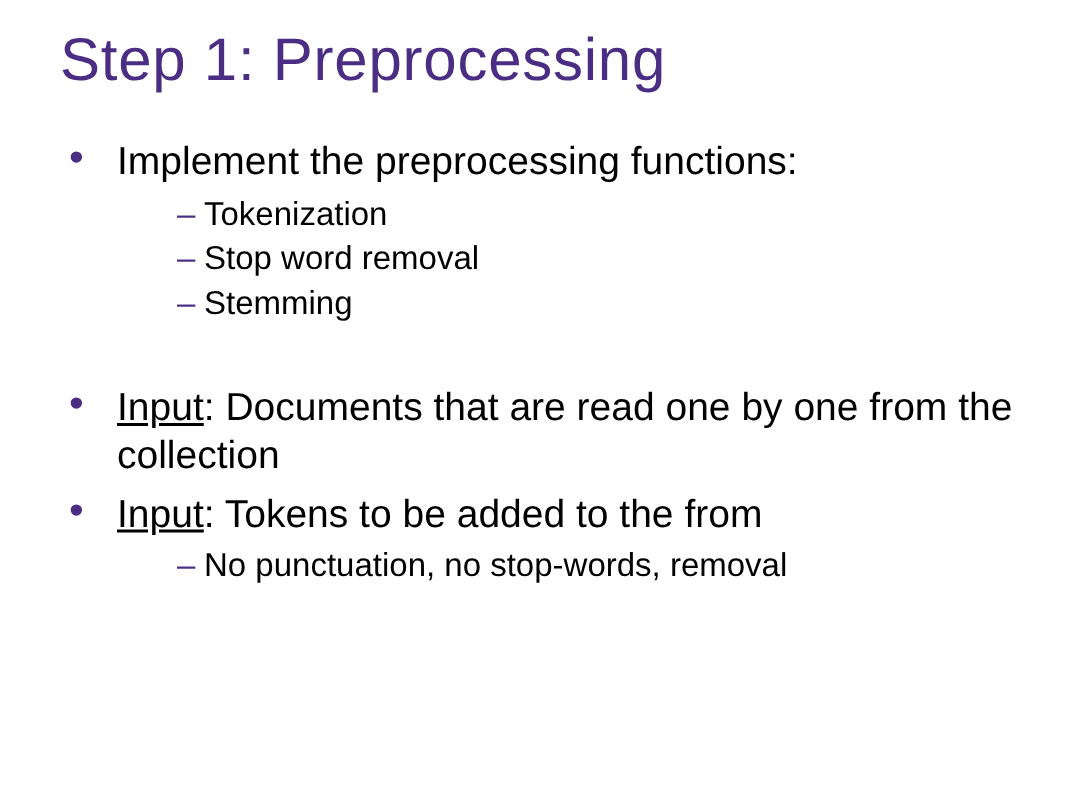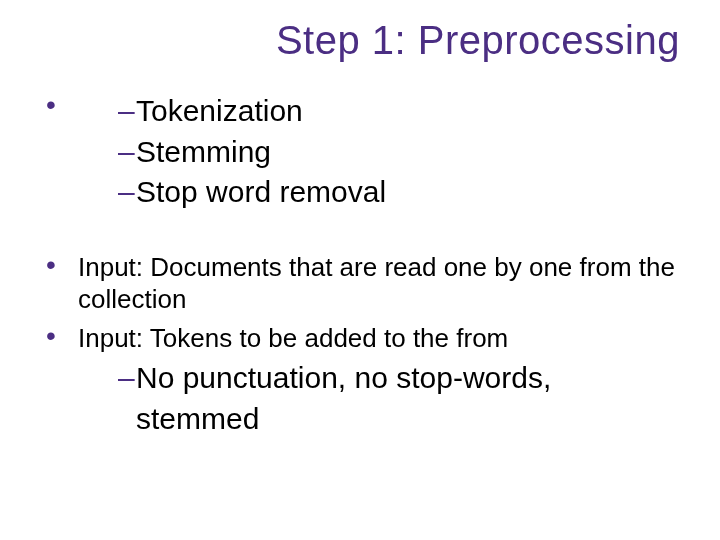--- a/index.html
+++ b/index.html
@@ -12,21 +12,21 @@
     color: #000;
     overflow: hidden;
   }
   .slide {
     box-sizing: border-box;
     width: 720px;
     height: 540px;
     padding: 18px 40px 20px 40px;
   }
   .title {
-    text-align: right;
+    text-align: left;
     font-size: 40px;
     color: #4b2e83; 
     margin: 0 0 28px 0;
     font-weight: normal;
     letter-spacing: 0.5px;
   }
   ul.top {
     list-style: none;
     margin: 0;
     padding: 0 0 0 4px;
@@ -48,62 +48,63 @@
     font-family: Arial, sans-serif;
   }
   ul.sub {
     list-style: none;
     margin: 4px 0 10px 0;
     padding: 0 0 0 40px;
   }
   ul.sub > li {
     position: relative;
     padding-left: 18px;
-    font-size: 30px;
+    font-size: 22px;
     line-height: 1.35;
   }
   ul.sub > li::before {
     content: "–";
     position: absolute;
     left: 0;
     top: 0;
     color: #4b2e83;
     font-family: Arial, sans-serif;
   }
   .gap {
     height: 22px;
   }
-  .u { }
+  .u { text-decoration: underline; }
 </style>
 </head>
 <body>
 
 <div class="slide">
   <h1 class="title">Step 1: Preprocessing</h1>
 
   <ul class="top">
 
     <li>
+      <span>Implement the preprocessing functions:</span>
       <ul class="sub">
         <li>Tokenization</li>
+        <li>Stop word removal</li>
         <li>Stemming</li>
-        <li>Stop word removal</li>
       </ul>
     </li>
 
     <li class="gap" style="padding:0;list-style:none"></li>
 
     <li>
       <span class="u">Input</span><span>: Documents that are read one by one from the collection</span>
     </li>
 
     <li>
       <span class="u">Input</span><span>: Tokens to be added to the from</span>
       <ul class="sub">
-        <li>No punctuation, no stop-words, stemmed</li>
+        <li>No punctuation, no stop-words, removal</li>
       </ul>
     </li>
 
   </ul>
 </div>
 
 <style>
   
   ul.top > li.gap::before { content: ""; }
 </style>

